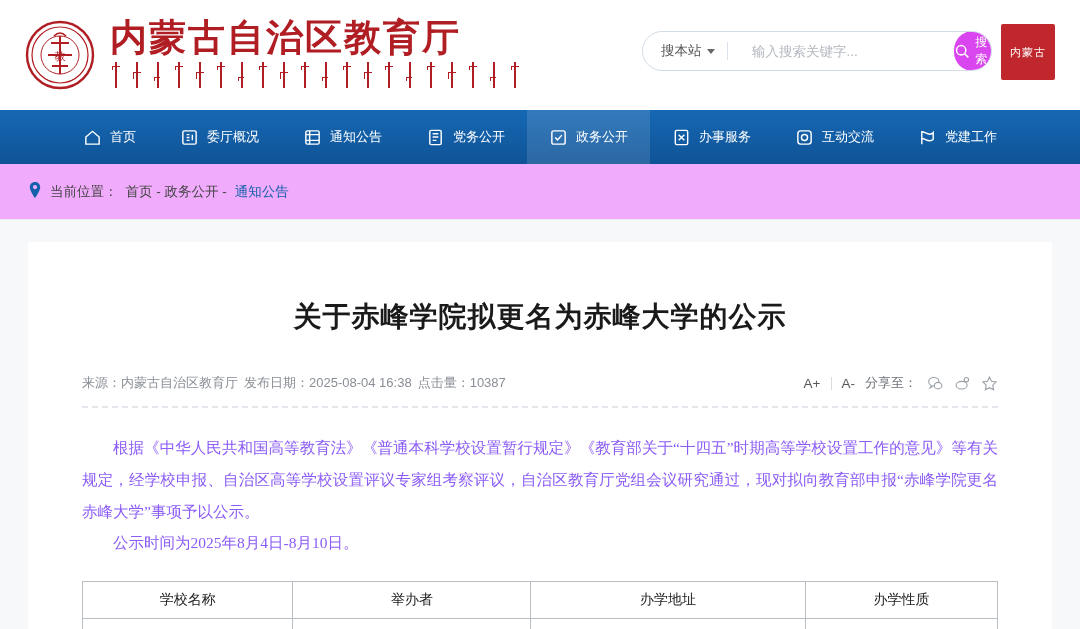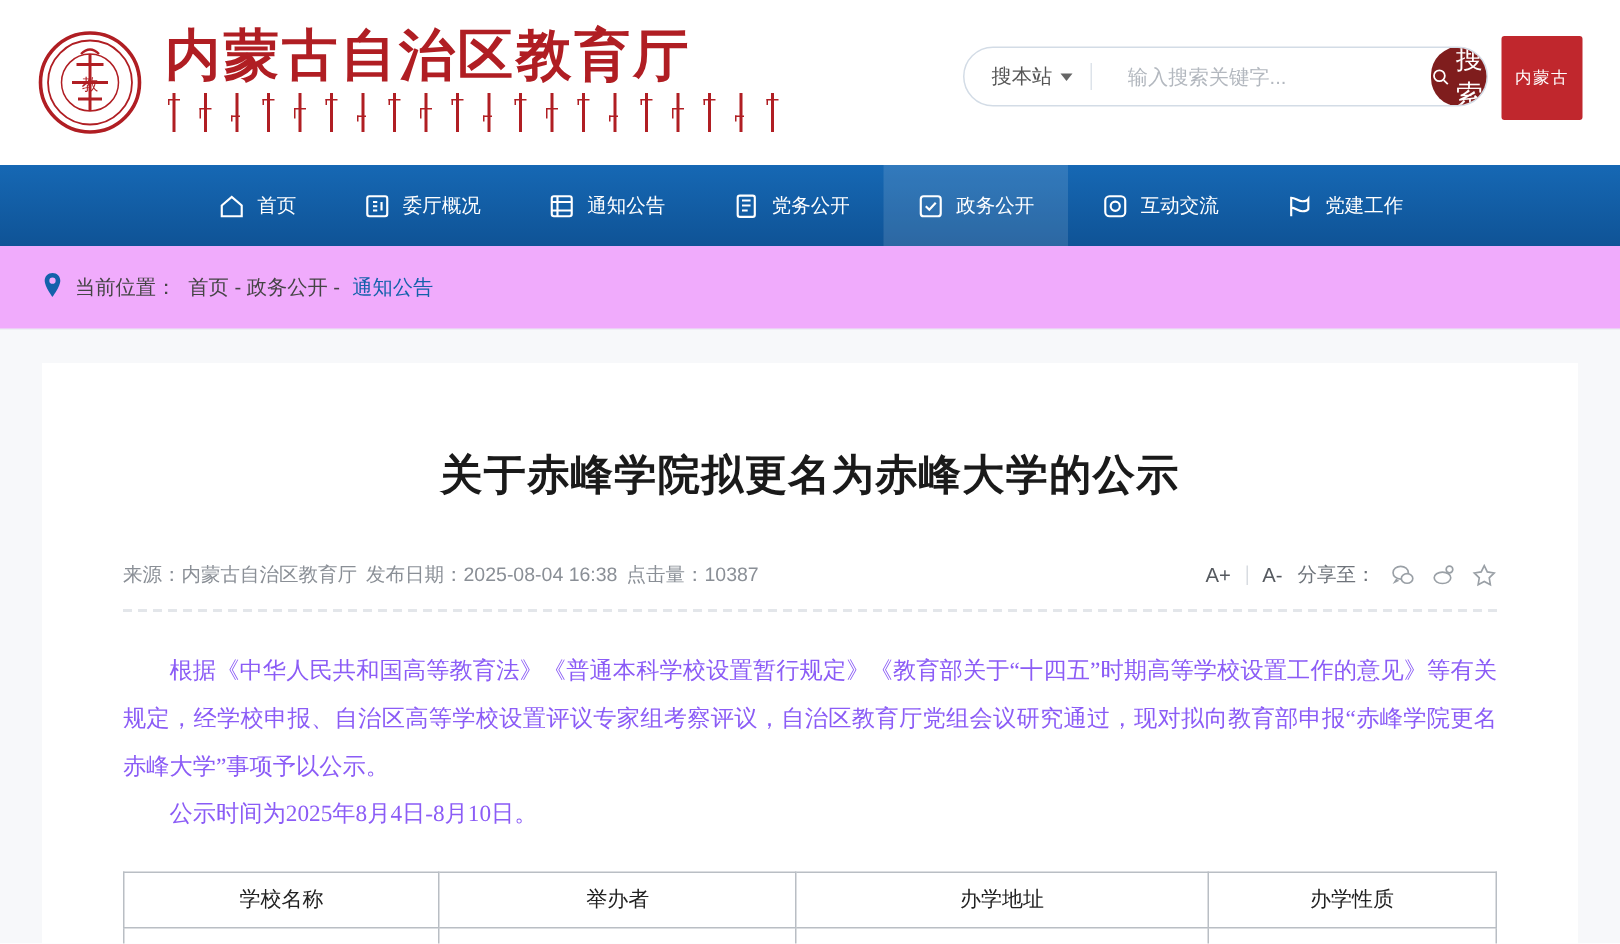--- a/index.html
+++ b/index.html
@@ -117,25 +117,25 @@
     font-size: 13.5px;
     color: #333;
     background: transparent;
     font-family: "Liberation Sans", sans-serif;
   }
   .search-input::placeholder { color: #b3b8bf; }
   .search-btn {
     height: 40px;
     width: 100px;
     margin-right: -1px;
-    background: #7f1d1d;
+    background: #d946ef;
     color: #fff;
     border: none;
     border-radius: 20px;
-    font-size: 18px;
+    font-size: 12px;
     display: flex;
     align-items: center;
     justify-content: center;
     gap: 0;
     cursor: pointer;
     font-family: "Liberation Sans", sans-serif;
   }
   .seal {
     position: absolute;
     right: 25px;
@@ -358,20 +358,27 @@
   </div>
 
   <div class="nav-item active">
     <svg class="nav-ic" viewBox="0 0 20 20" fill="none" stroke="#fff" stroke-width="1.5">
       <rect x="3" y="3" width="14" height="14" rx="2"></rect>
         <path d="M6.5 10l2.5 2.5 4.5-5"></path>
     </svg>
     <span>政务公开</span>
   </div>
 
+  <div class="nav-item">
+    <svg class="nav-ic" viewBox="0 0 20 20" fill="none" stroke="#fff" stroke-width="1.5">
+      <rect x="3.5" y="2.5" width="13" height="15" rx="1.5"></rect>
+        <path d="M7 7l6 6M13 7l-6 6"></path>
+    </svg>
+    <span>办事服务</span>
+  </div>
 
   <div class="nav-item">
     <svg class="nav-ic" viewBox="0 0 20 20" fill="none" stroke="#fff" stroke-width="1.5">
       <rect x="3" y="3" width="14" height="14" rx="3"></rect>
         <circle cx="10" cy="10" r="3.2"></circle>
     </svg>
     <span>互动交流</span>
   </div>
 
   <div class="nav-item">

